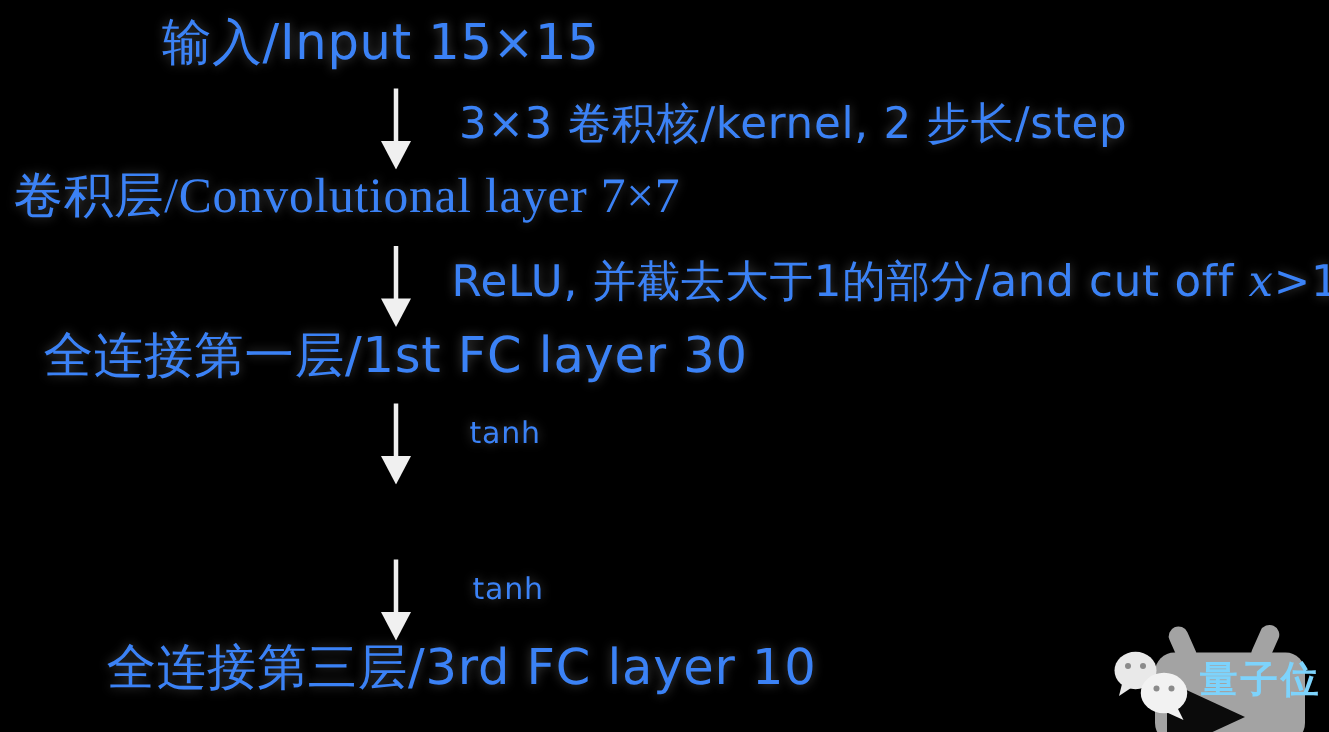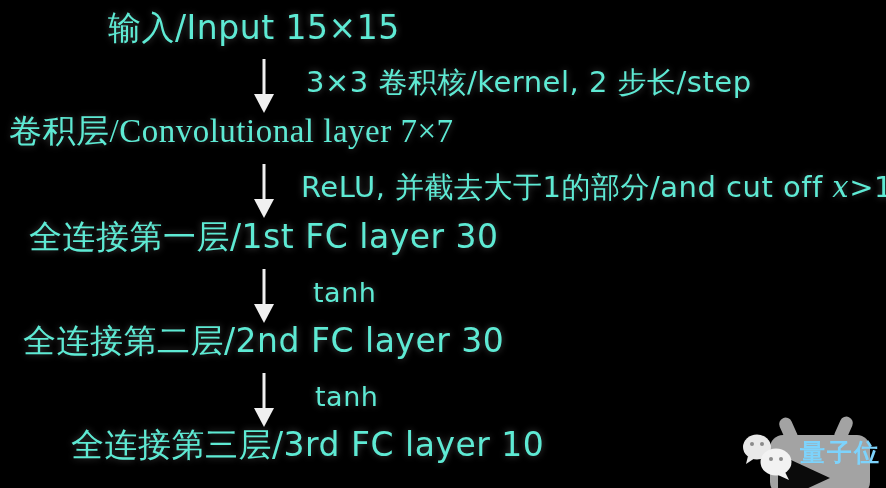--- a/index.html
+++ b/index.html
@@ -10,29 +10,29 @@
   .canvas {
     position: relative;
     width: 886px;
     height: 488px;
     background: #000000;
     overflow: hidden;
     font-family: "DejaVu Sans", "Liberation Sans", sans-serif;
   }
   .txt {
     position: absolute;
-    color: #5eead4;
+    color: #3b82f6;
     white-space: nowrap;
     line-height: 1.15;
     letter-spacing: 0.5px;
     text-shadow: 0 0 7px rgba(255,255,255,0.28), 1px 2px 3px rgba(0,0,0,0.9);
   }
   .node-label { font-size: 33px; }
   .trans-label { font-size: 29px; }
-  .tanh-label { font-size: 27px; }
+  .tanh-label { font-size: 20px; }
   .math-var {
     font-family: "DejaVu Serif", "Liberation Serif", serif;
     font-style: italic;
   }
   .arrow { position: absolute; }
 
   
   .watermark {
     position: absolute;
     left: 738px;
@@ -103,21 +103,20 @@
   <div class="txt trans-label" style="left:301px; top:171px;"><span>ReLU, 并截去大于1的部分/and cut off </span><span class="math-var">x</span><span>&gt;1</span></div>
 
   <div class="txt node-label" style="left:29px; top:218px;">全连接第一层/1st FC layer 30</div>
 
   <svg class="arrow" style="left:250px; top:268px;" width="28" height="55" viewBox="0 0 28 55">
     <line x1="14" y1="1" x2="14" y2="38" stroke="#f0f0f0" stroke-width="3"></line>
     <polygon points="4,36 24,36 14,55" fill="#f0f0f0"></polygon>
   </svg>
   <div class="txt tanh-label" style="left:313px; top:277px;">tanh</div>
 
-  <div class="txt node-label" style="left:23px; top:322px;">全连接第二层/2nd FC layer 30</div>
 
   <svg class="arrow" style="left:250px; top:372px;" width="28" height="55" viewBox="0 0 28 55">
     <line x1="14" y1="1" x2="14" y2="38" stroke="#f0f0f0" stroke-width="3"></line>
     <polygon points="4,36 24,36 14,55" fill="#f0f0f0"></polygon>
   </svg>
   <div class="txt tanh-label" style="left:315px; top:381px;">tanh</div>
 
   <div class="txt node-label" style="left:27px; top:426px;margin-left:44px;">全连接第三层/3rd FC layer 10</div>
 
   <div class="watermark">

